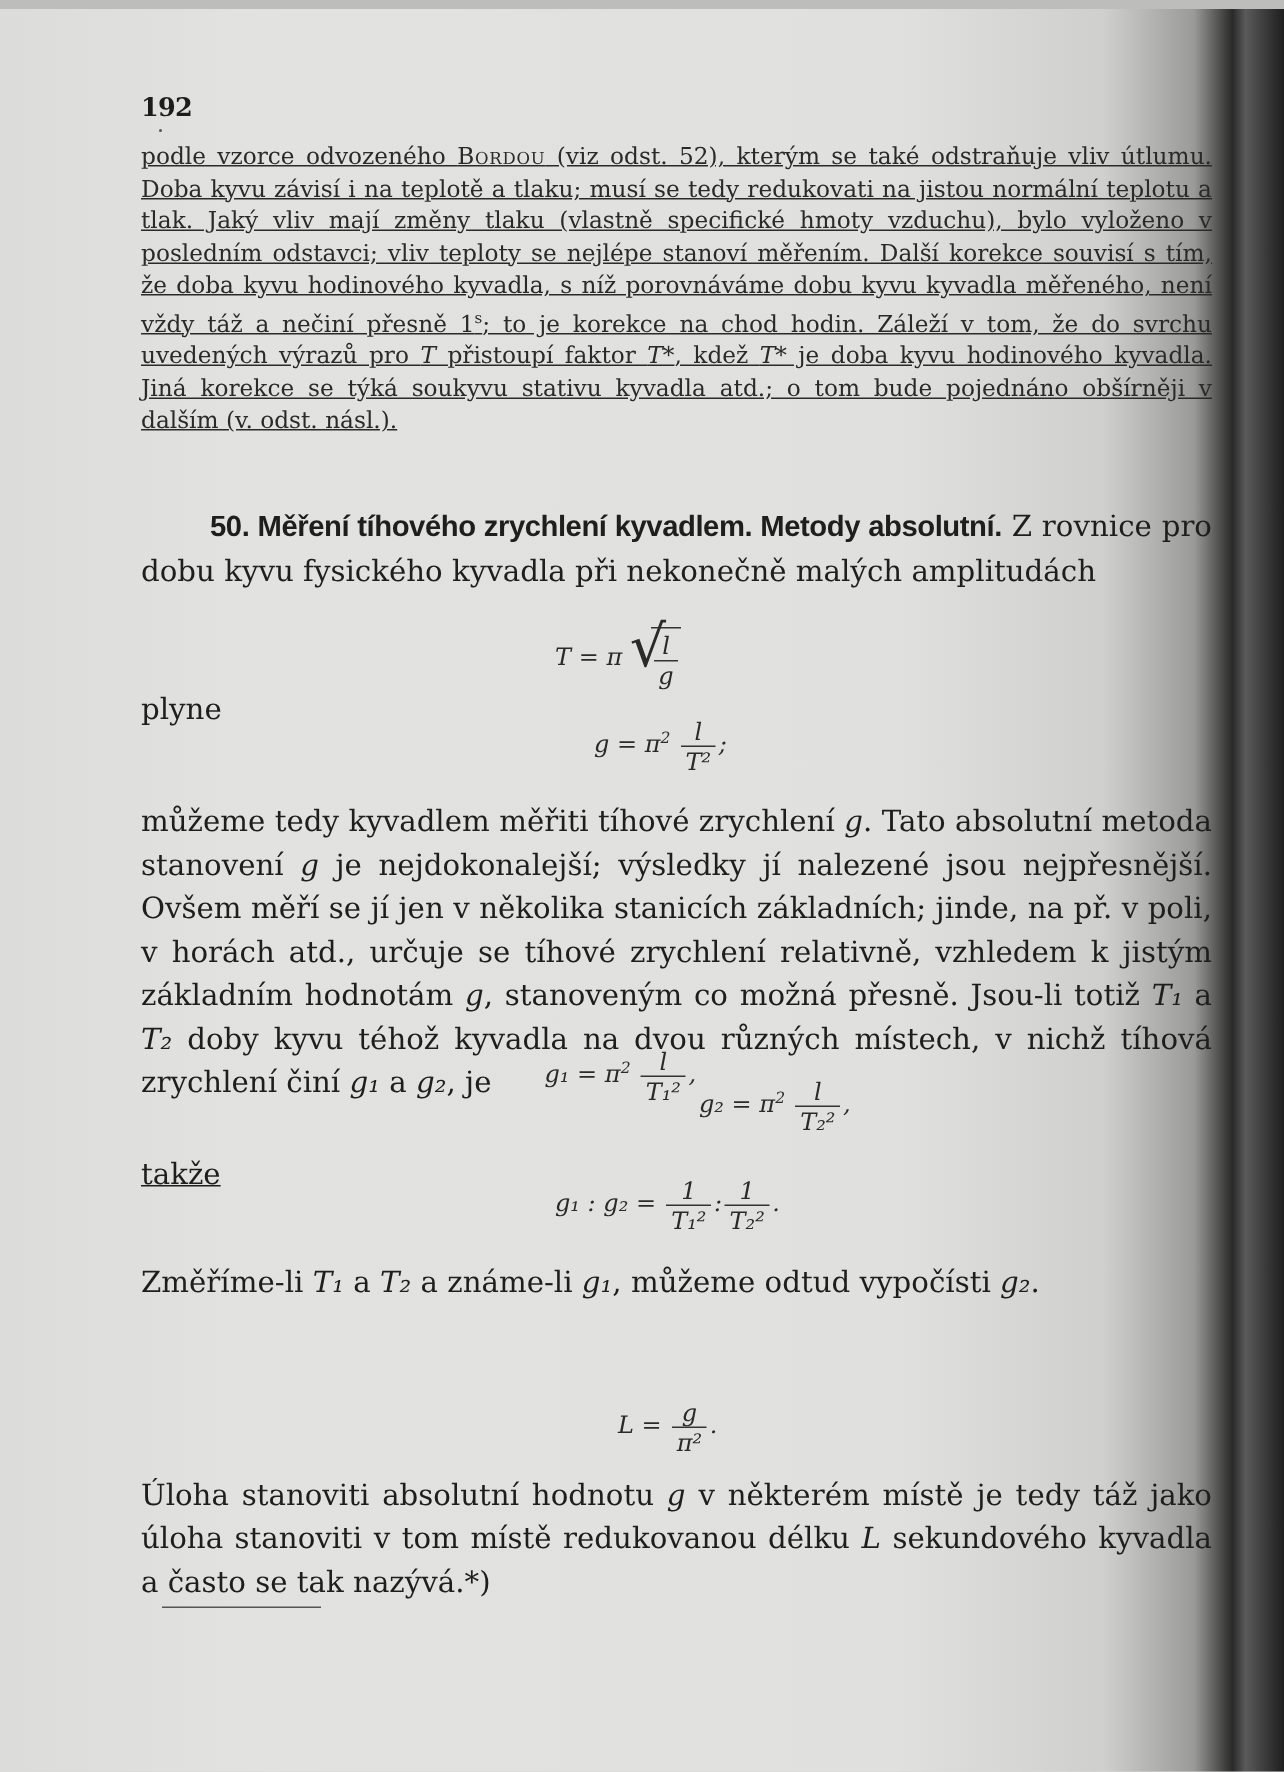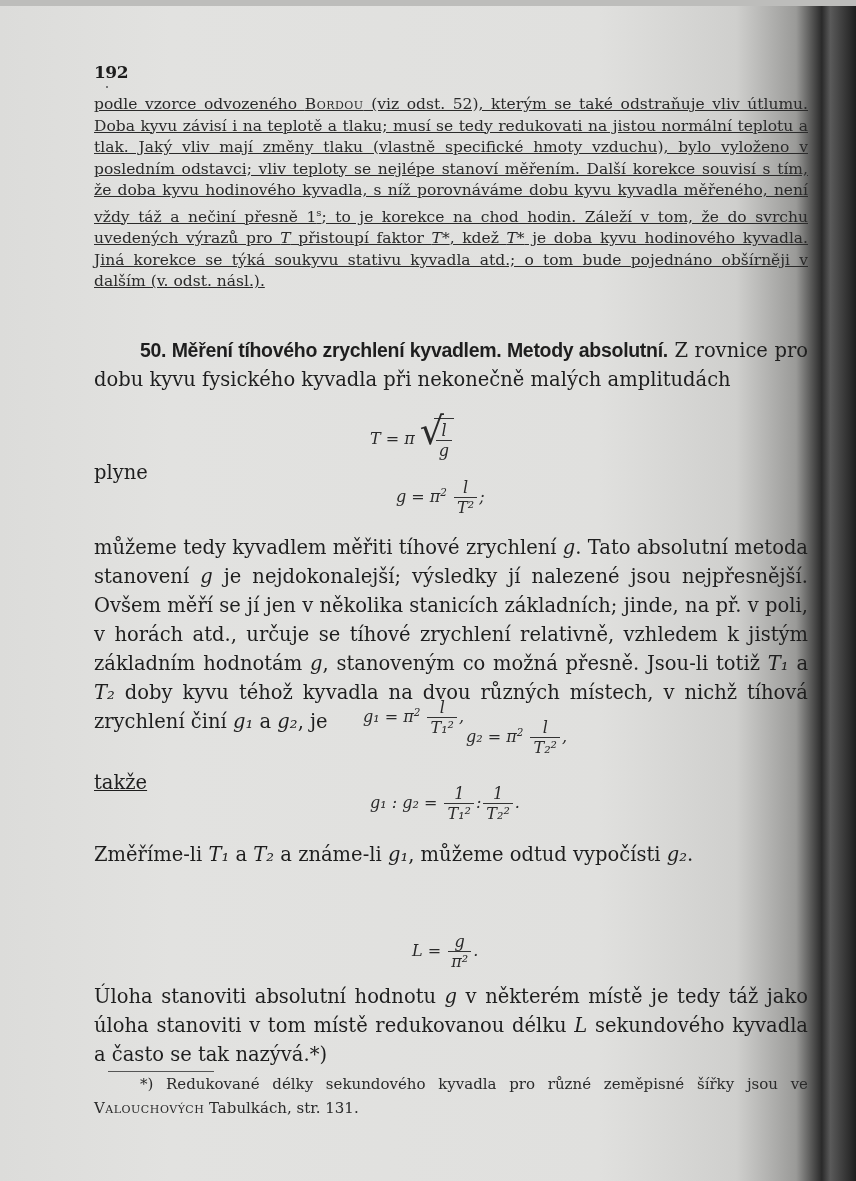--- a/index.html
+++ b/index.html
@@ -105,16 +105,13 @@
   <div class="eq" style="left:412px; top:932px;">
     <span>L =</span>
     <span class="frac"><span class="num">g</span><span class="den">π²</span></span><span>.</span>
   </div>
 
   <div class="big" style="top:982px;">
     <p><span>Úloha stanoviti absolutní hodnotu </span><i>g</i><span> v některém místě je tedy táž jako úloha stanoviti v tom místě redukovanou délku </span><i>L</i><span> sekundového kyvadla a často se tak nazývá.*)</span></p>
   </div>
 
   <div class="fnrule"></div>
-  <div class="footnote indent">
-    <p><span>*) Redukované délky sekundového kyvadla pro různé zeměpisné šířky jsou ve </span><span class="sc">Valouchových</span><span> Tabulkách, str. 131.</span></p>
-  </div>
 </div>
 
 </body></html>

